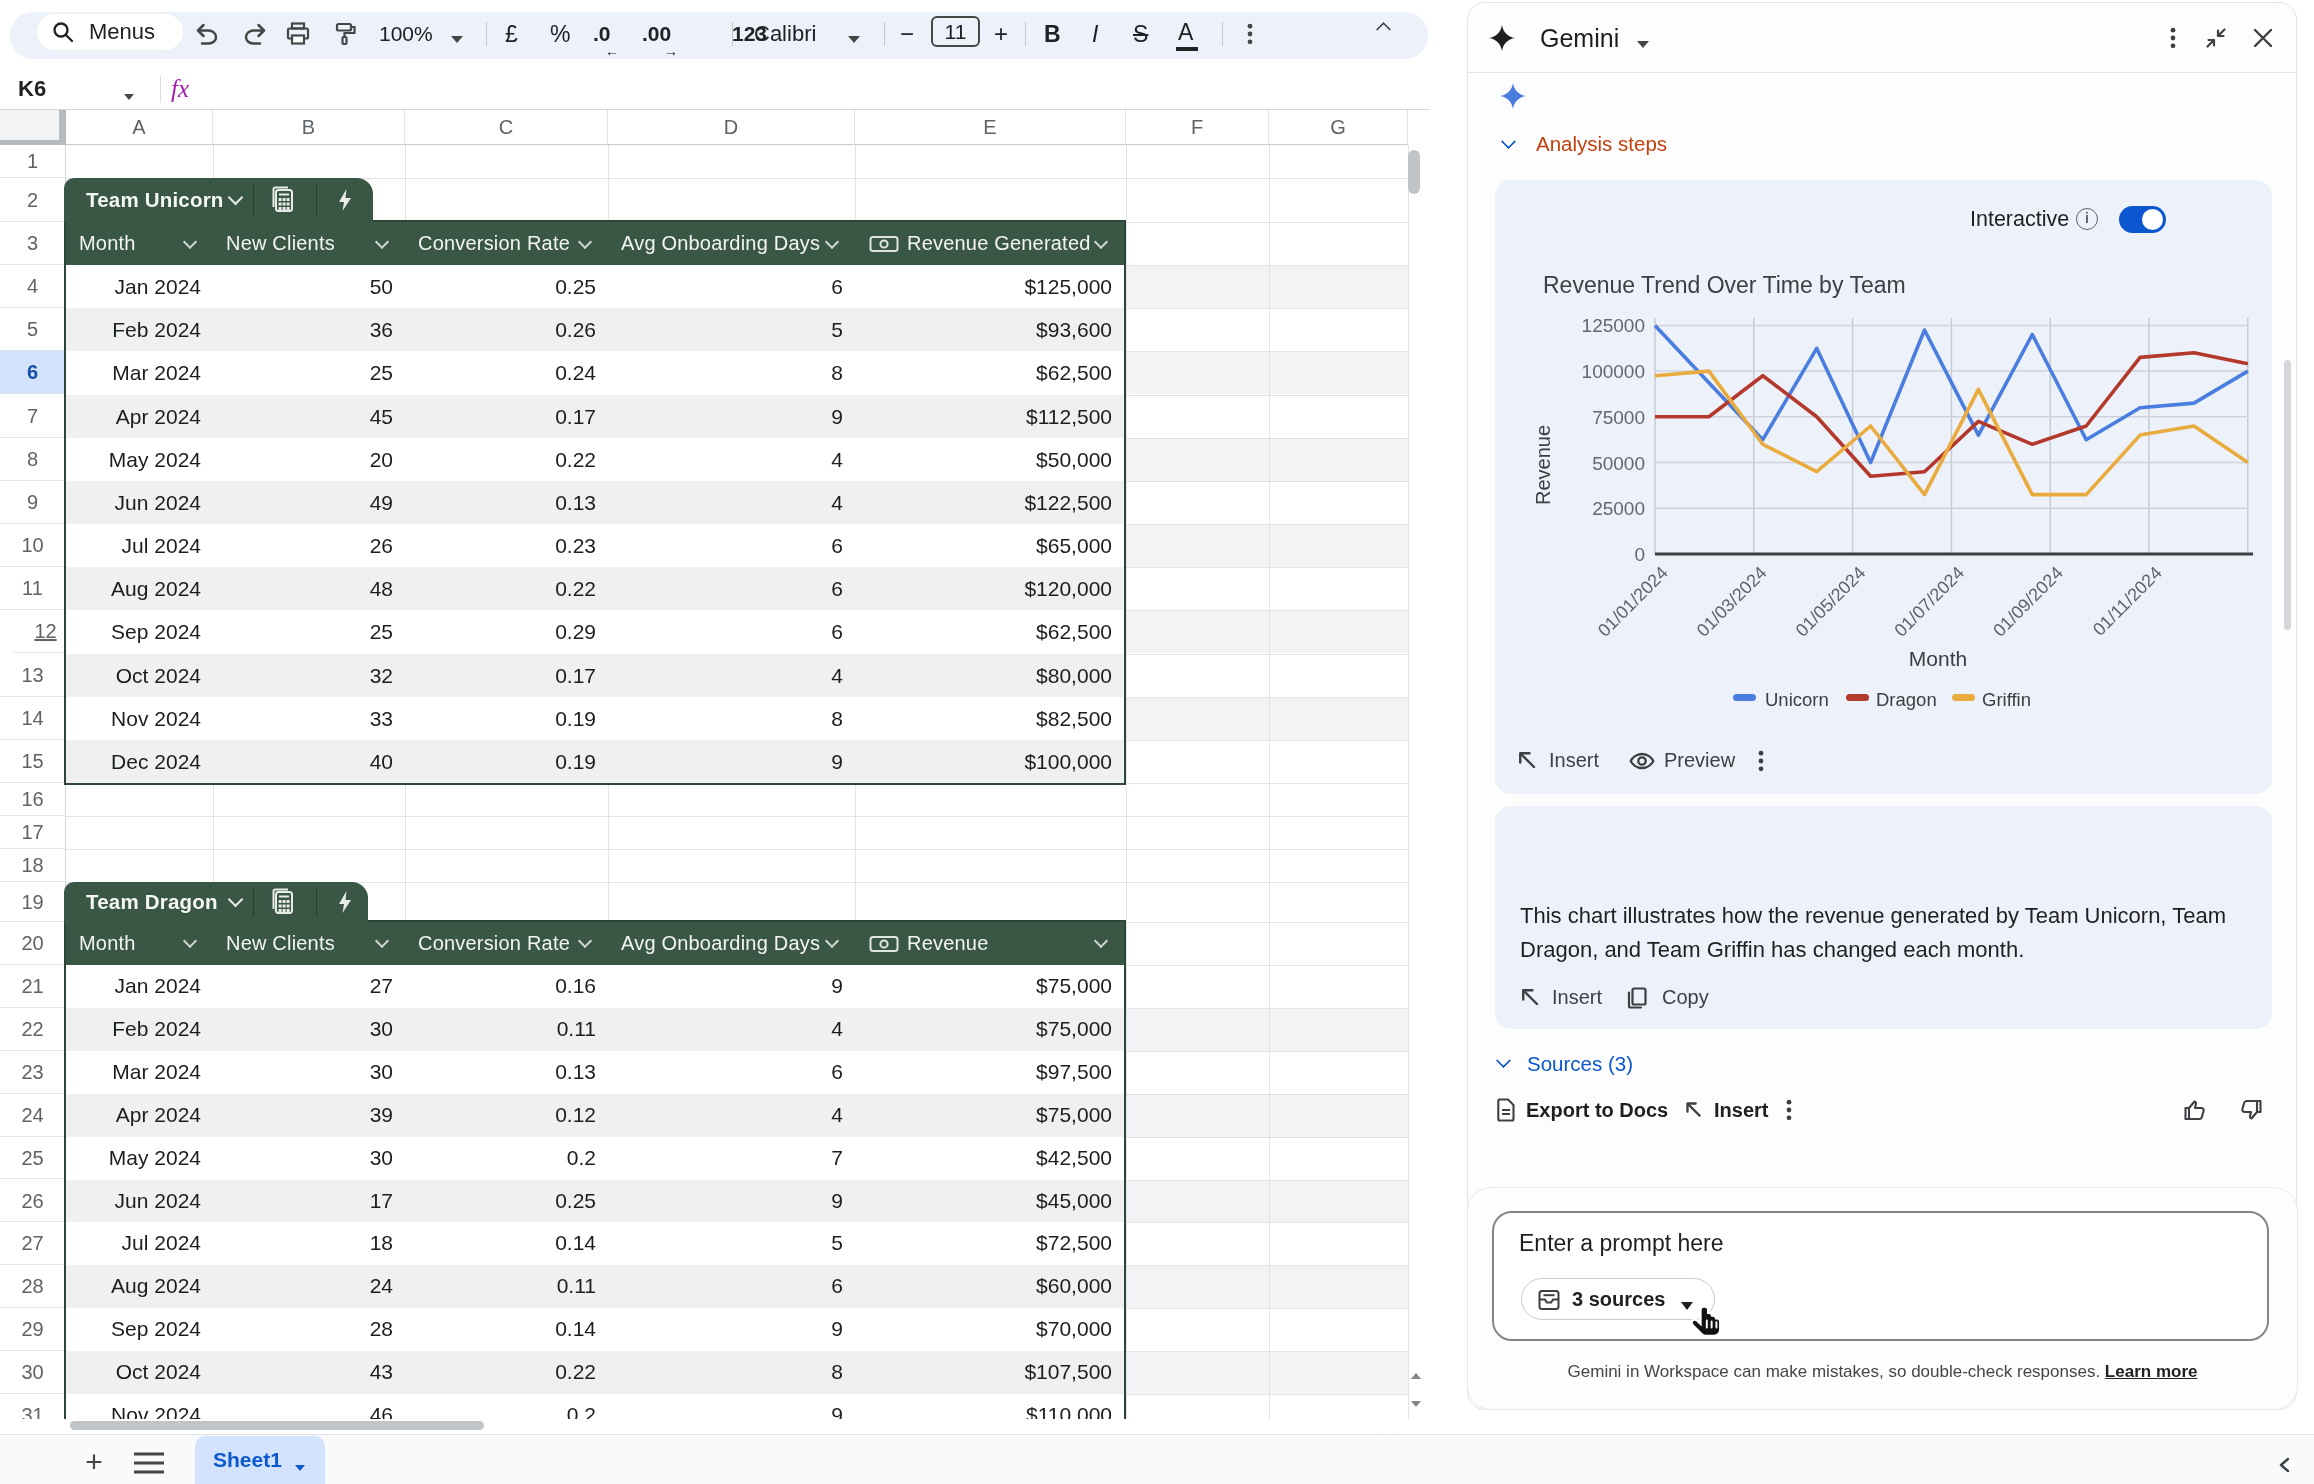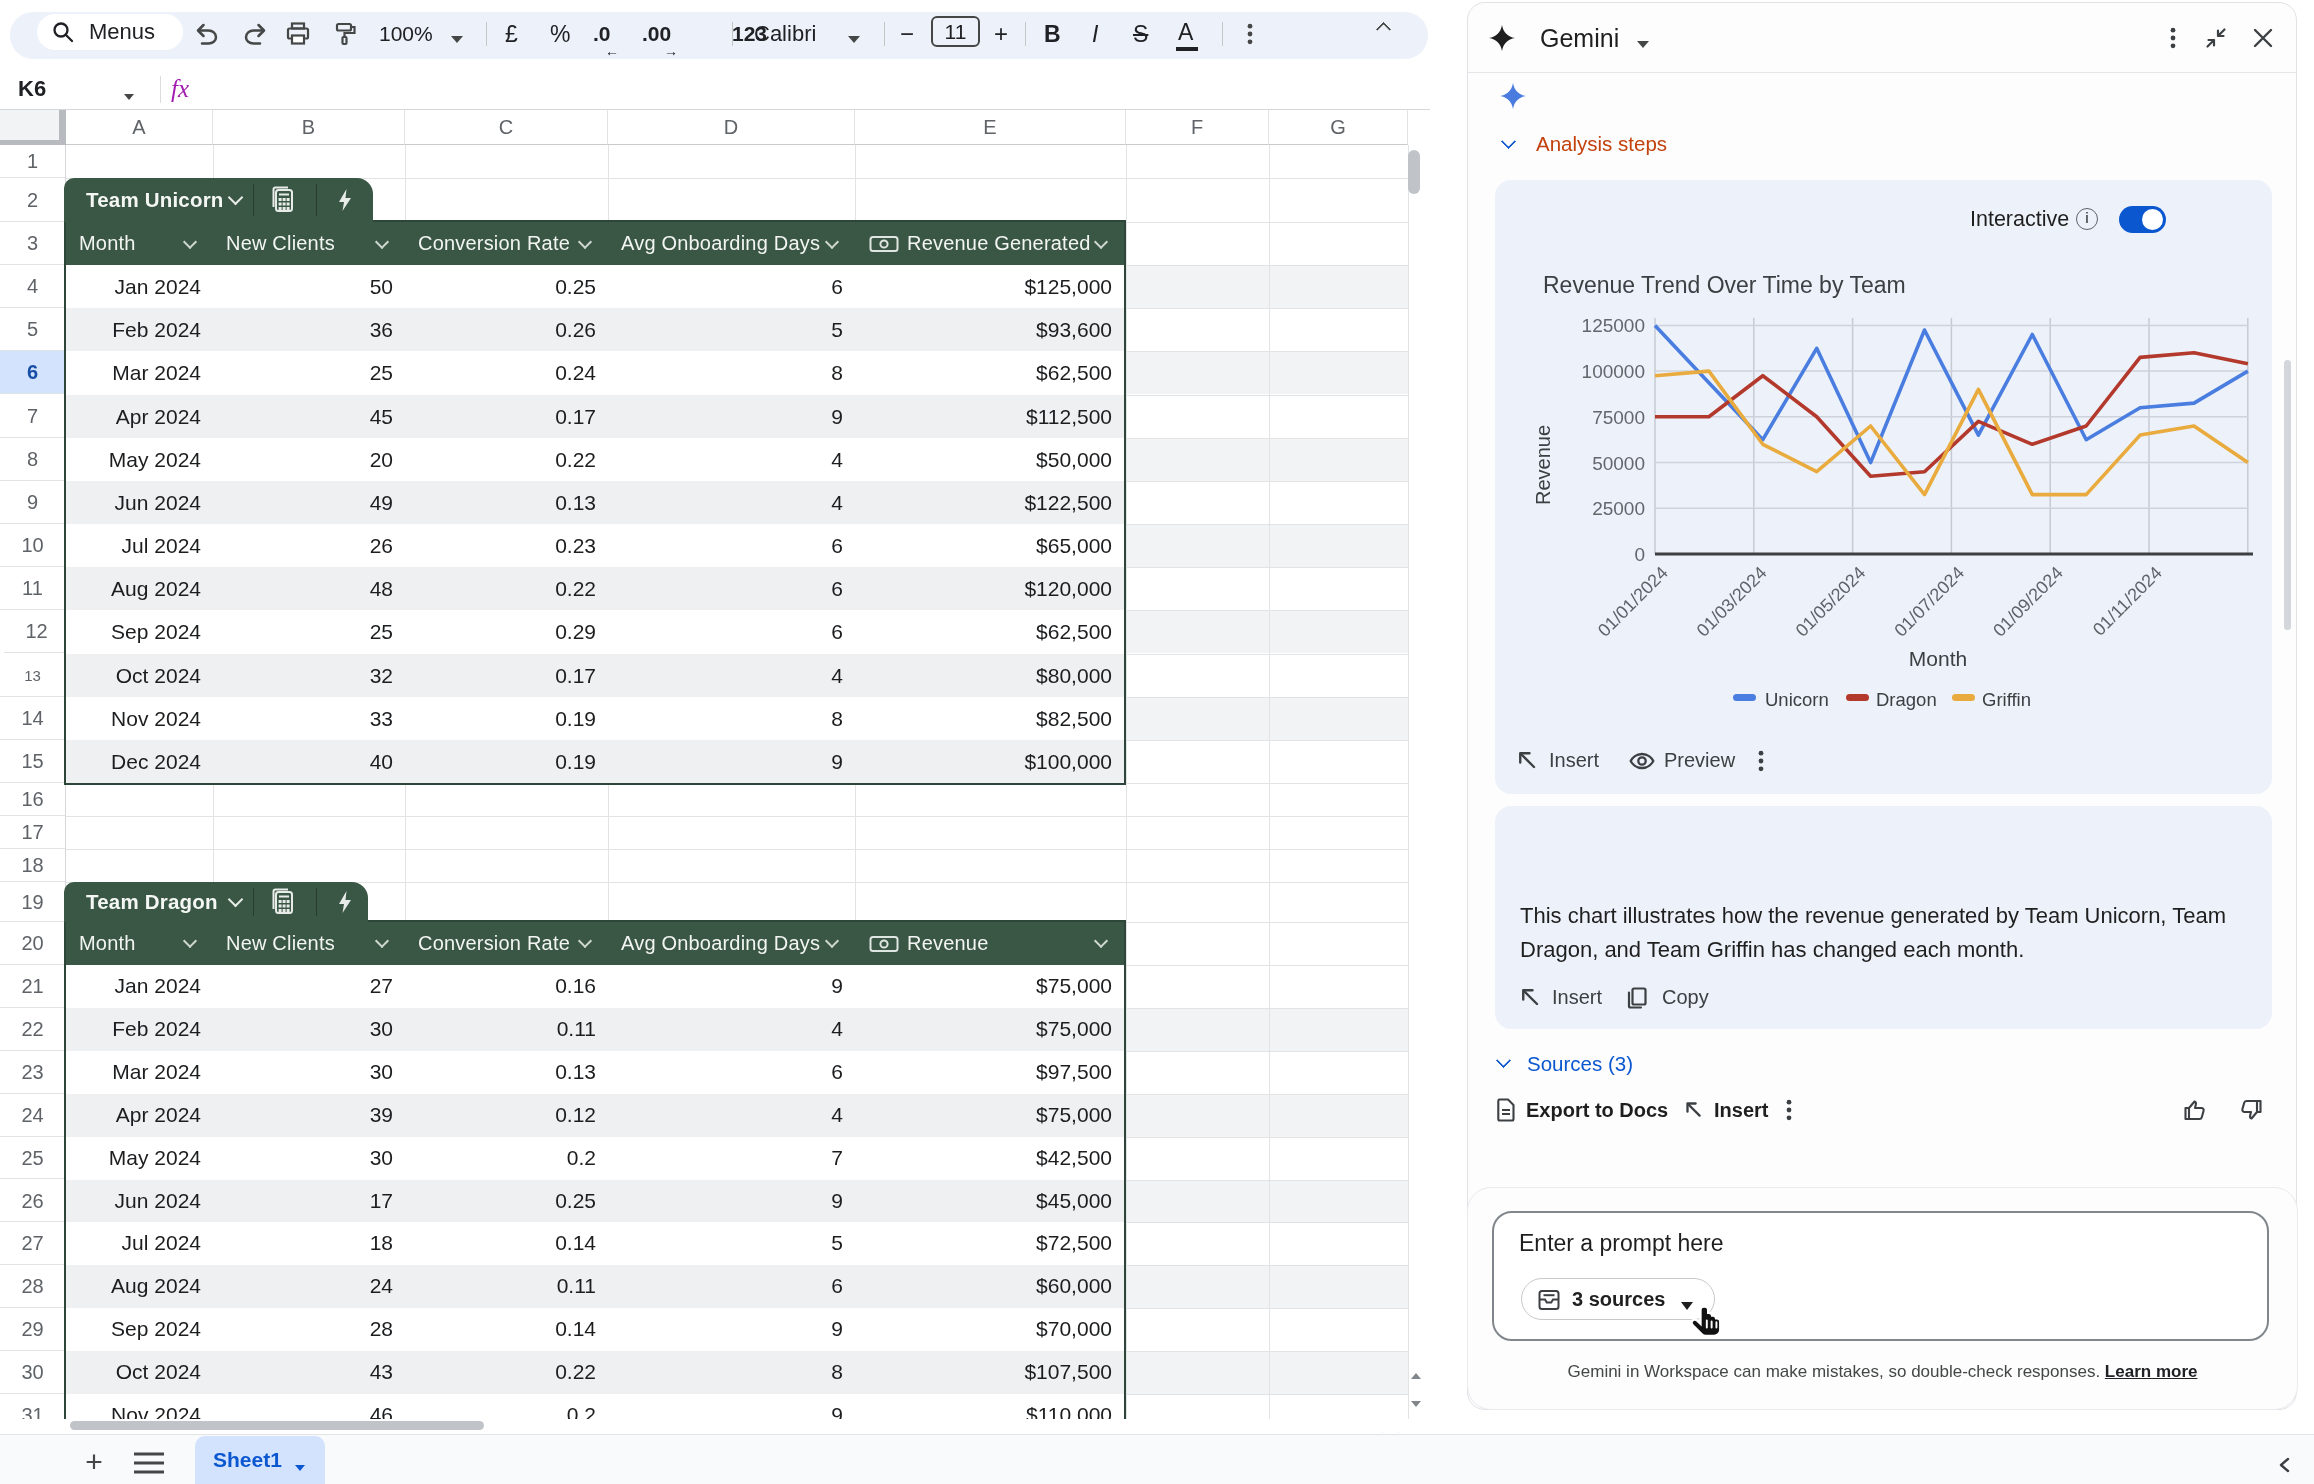--- a/index.html
+++ b/index.html
@@ -75,22 +75,22 @@
       <div style="position:absolute;left:0px;top:68.0px;width:66px;height:44.0px;background:#fff;border-right:1px solid #d5d7da;border-bottom:1px solid #e2e3e4;text-align:center;line-height:44.0px;font-size:20px;color:#5f6368;">2</div>
       <div style="position:absolute;left:0px;top:112.0px;width:66px;height:43.1px;background:#fff;border-right:1px solid #d5d7da;border-bottom:1px solid #e2e3e4;text-align:center;line-height:43.1px;font-size:20px;color:#5f6368;">3</div>
       <div style="position:absolute;left:0px;top:155.1px;width:66px;height:43.1px;background:#fff;border-right:1px solid #d5d7da;border-bottom:1px solid #e2e3e4;text-align:center;line-height:43.1px;font-size:20px;color:#5f6368;">4</div>
       <div style="position:absolute;left:0px;top:198.3px;width:66px;height:43.1px;background:#fff;border-right:1px solid #d5d7da;border-bottom:1px solid #e2e3e4;text-align:center;line-height:43.1px;font-size:20px;color:#5f6368;">5</div>
       <div style="position:absolute;left:0px;top:241.4px;width:66px;height:43.1px;background:#d3e3fd;border-right:1px solid #d5d7da;border-bottom:1px solid #e2e3e4;text-align:center;line-height:43.1px;font-size:20px;font-weight:700;color:#174ea6;">6</div>
       <div style="position:absolute;left:0px;top:284.6px;width:66px;height:43.1px;background:#fff;border-right:1px solid #d5d7da;border-bottom:1px solid #e2e3e4;text-align:center;line-height:43.1px;font-size:20px;color:#5f6368;">7</div>
       <div style="position:absolute;left:0px;top:327.7px;width:66px;height:43.1px;background:#fff;border-right:1px solid #d5d7da;border-bottom:1px solid #e2e3e4;text-align:center;line-height:43.1px;font-size:20px;color:#5f6368;">8</div>
       <div style="position:absolute;left:0px;top:370.9px;width:66px;height:43.1px;background:#fff;border-right:1px solid #d5d7da;border-bottom:1px solid #e2e3e4;text-align:center;line-height:43.1px;font-size:20px;color:#5f6368;">9</div>
       <div style="position:absolute;left:0px;top:414.0px;width:66px;height:43.1px;background:#fff;border-right:1px solid #d5d7da;border-bottom:1px solid #e2e3e4;text-align:center;line-height:43.1px;font-size:20px;color:#5f6368;">10</div>
       <div style="position:absolute;left:0px;top:457.2px;width:66px;height:43.1px;background:#fff;border-right:1px solid #d5d7da;border-bottom:1px solid #e2e3e4;text-align:center;line-height:43.1px;font-size:20px;color:#5f6368;">11</div>
-      <div style="position:absolute;left:4px;top:500.3px;width:66px;height:43.1px;background:#fff;border-right:1px solid #d5d7da;border-bottom:1px solid #e2e3e4;text-align:center;line-height:43.1px;font-size:20px;color:#5f6368;">12</div>
-      <div style="position:absolute;left:0px;top:543.5px;width:66px;height:43.1px;background:#fff;border-right:1px solid #d5d7da;border-bottom:1px solid #e2e3e4;text-align:center;line-height:43.1px;font-size:15px;color:#5f6368;">13</div>
+      <div style="position:absolute;left:13px;top:500.3px;width:66px;height:43.1px;background:#fff;border-right:1px solid #d5d7da;border-bottom:1px solid #e2e3e4;text-align:center;line-height:43.1px;font-size:20px;color:#5f6368;text-decoration:underline;">12</div>
+      <div style="position:absolute;left:0px;top:543.5px;width:66px;height:43.1px;background:#fff;border-right:1px solid #d5d7da;border-bottom:1px solid #e2e3e4;text-align:center;line-height:43.1px;font-size:20px;color:#5f6368;">13</div>
       <div style="position:absolute;left:0px;top:586.6px;width:66px;height:43.1px;background:#fff;border-right:1px solid #d5d7da;border-bottom:1px solid #e2e3e4;text-align:center;line-height:43.1px;font-size:20px;color:#5f6368;">14</div>
       <div style="position:absolute;left:0px;top:629.8px;width:66px;height:43.1px;background:#fff;border-right:1px solid #d5d7da;border-bottom:1px solid #e2e3e4;text-align:center;line-height:43.1px;font-size:20px;color:#5f6368;">15</div>
       <div style="position:absolute;left:0px;top:673.0px;width:66px;height:33.0px;background:#fff;border-right:1px solid #d5d7da;border-bottom:1px solid #e2e3e4;text-align:center;line-height:33.0px;font-size:20px;color:#5f6368;">16</div>
       <div style="position:absolute;left:0px;top:706.0px;width:66px;height:33.0px;background:#fff;border-right:1px solid #d5d7da;border-bottom:1px solid #e2e3e4;text-align:center;line-height:33.0px;font-size:20px;color:#5f6368;">17</div>
       <div style="position:absolute;left:0px;top:739.0px;width:66px;height:33.0px;background:#fff;border-right:1px solid #d5d7da;border-bottom:1px solid #e2e3e4;text-align:center;line-height:33.0px;font-size:20px;color:#5f6368;">18</div>
       <div style="position:absolute;left:0px;top:772.0px;width:66px;height:40.0px;background:#fff;border-right:1px solid #d5d7da;border-bottom:1px solid #e2e3e4;text-align:center;line-height:40.0px;font-size:20px;color:#5f6368;">19</div>
       <div style="position:absolute;left:0px;top:812.0px;width:66px;height:43.0px;background:#fff;border-right:1px solid #d5d7da;border-bottom:1px solid #e2e3e4;text-align:center;line-height:43.0px;font-size:20px;color:#5f6368;">20</div>
       <div style="position:absolute;left:0px;top:855.0px;width:66px;height:42.9px;background:#fff;border-right:1px solid #d5d7da;border-bottom:1px solid #e2e3e4;text-align:center;line-height:42.9px;font-size:20px;color:#5f6368;">21</div>
       <div style="position:absolute;left:0px;top:897.9px;width:66px;height:42.9px;background:#fff;border-right:1px solid #d5d7da;border-bottom:1px solid #e2e3e4;text-align:center;line-height:42.9px;font-size:20px;color:#5f6368;">22</div>
       <div style="position:absolute;left:0px;top:940.8px;width:66px;height:42.9px;background:#fff;border-right:1px solid #d5d7da;border-bottom:1px solid #e2e3e4;text-align:center;line-height:42.9px;font-size:20px;color:#5f6368;">23</div>

